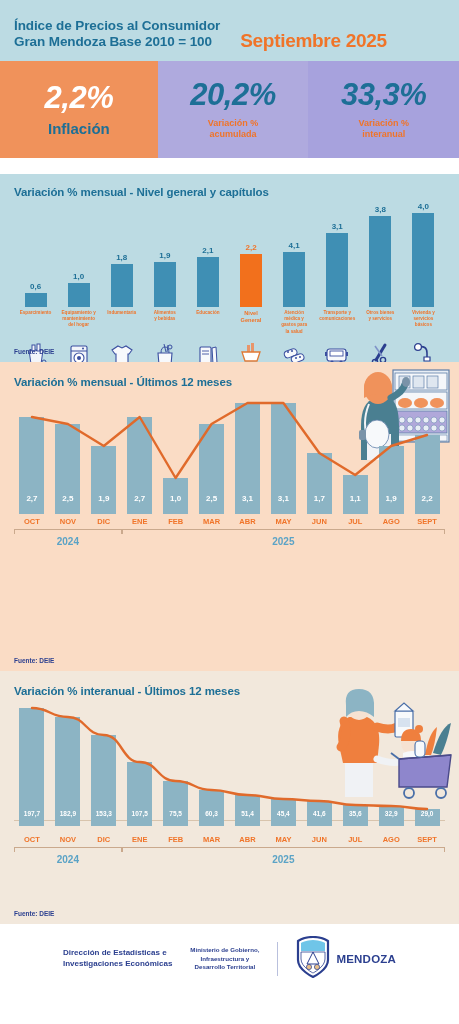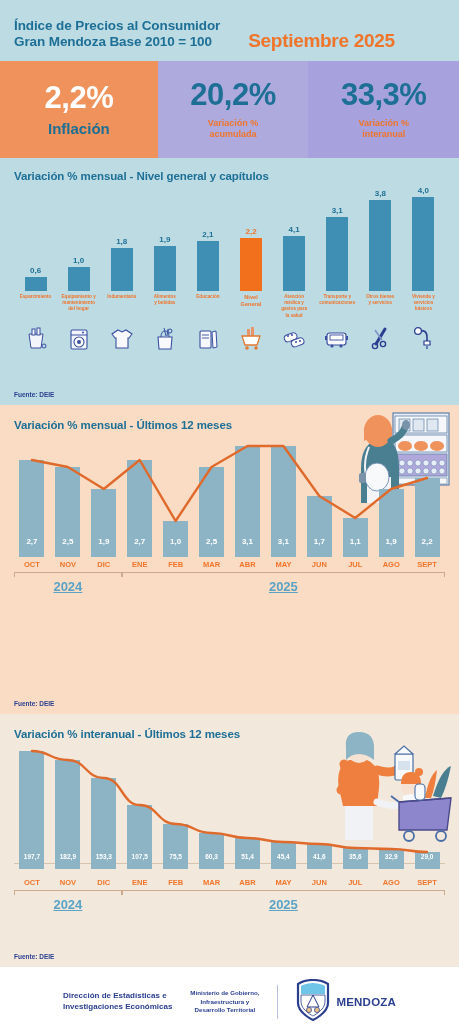--- a/index.html
+++ b/index.html
@@ -10,21 +10,21 @@
     overflow: hidden;
   }
   .page { position: relative; width: 459px; height: 1024px; }
 
   
   .header {
     background: #bcdbe3;
     padding: 18px 14px 10px 14px;
     display: flex;
     align-items: flex-end;
-    gap: 28px;
+    gap: 20px;
   }
   .header-title {
     color: #1d6f96;
     font-size: 13.5px;
     font-weight: bold;
     line-height: 1.22;
     letter-spacing: -0.1px;
   }
   .header-date {
     color: #f07429;
@@ -40,30 +40,30 @@
   .kpi {
     flex: 1 1 0;
     display: flex; flex-direction: column;
     align-items: center; justify-content: center;
     text-align: center;
     padding: 4px;
   }
   .kpi-main { background: #f0925b; flex: 1.05 1 0; }
   .kpi-alt  { background: #afaade; }
   .kpi-alt2 { background: #a7a2dd; }
-  .kpi-value { font-size: 31px; font-weight: bold; line-height: 1; letter-spacing: -0.5px; }
+  .kpi-value { font-size: 31px; font-weight: bold; line-height: 1; letter-spacing: -0.5px; font-style: italic; }
   .kpi-main .kpi-value { color: #ffffff; }
   .kpi-alt .kpi-value, .kpi-alt2 .kpi-value { color: #1d6f96; }
   .kpi-label { font-size: 15px; font-weight: bold; line-height: 1.15; margin-top: 7px; }
   .kpi-main .kpi-label { color: #1d6f96; }
   .kpi-sub { font-size: 9px; font-weight: bold; line-height: 1.25; margin-top: 8px; color: #f07429; }
 
   
   .section { position: relative; width: 100%; }
-  .sec1 { background: #bcdbe3; padding: 12px 14px 0 14px; height: 247px; }
+  .sec1 { background: #bcdbe3; padding: 12px 14px 0 14px; height: 188px; margin-top: 16px; }
   .sec2 { background: #fadcc5; padding: 14px 14px 8px 14px; height: 309px; }
   .sec3 { background: #f2e8dc; padding: 14px 14px 8px 14px; height: 253px; }
 
   .sec-title {
     color: #1d6f96;
     font-size: 11.5px; font-weight: bold;
     letter-spacing: -0.1px;
     margin-bottom: 4px;
   }
   .source {
@@ -100,22 +100,22 @@
   .c2-valcell { flex: 1 1 0; display: flex; justify-content: center; }
   .c2-val { font-size: 8px; font-weight: bold; color: #ffffff; }
   .c2-monthrow { display: flex; margin-top: 14px; }
   .c2-month { flex: 1 1 0; text-align: center; font-size: 7.5px; font-weight: bold; color: #f07429; }
   .yearbar { position: relative; height: 20px; margin-top: 3px; }
   .ybrack {
     position: absolute; top: 0; height: 5px;
     border: 1px solid #caa98d; border-bottom: none;
   }
   .ylab {
-    position: absolute; top: 7px; font-size: 13px; font-weight: bold; color: #5ba3c6;
-    text-align: center; transform: translateX(-50%); text-decoration: underline;
+    position: absolute; top: 7px; font-size: 10px; font-weight: bold; color: #5ba3c6;
+    text-align: center; transform: translateX(-50%);
   }
 
   
   .chart3 { position: relative; height: 170px; margin-top: 2px; }
   .c3-plot { position: relative; height: 125px; }
   .c3-bars { position: absolute; inset: 0; display: flex; align-items: flex-end; }
   .c3-col { flex: 1 1 0; display: flex; justify-content: center; align-items: flex-end; height: 100%; }
   .c3-bar { width: 25px; background: #8cb4c4; }
   .c3-line { position: absolute; inset: 0; width: 100%; height: 100%; }
   .c3-valrow { display: flex; margin-top: -16px; position: relative; z-index: 3; }

